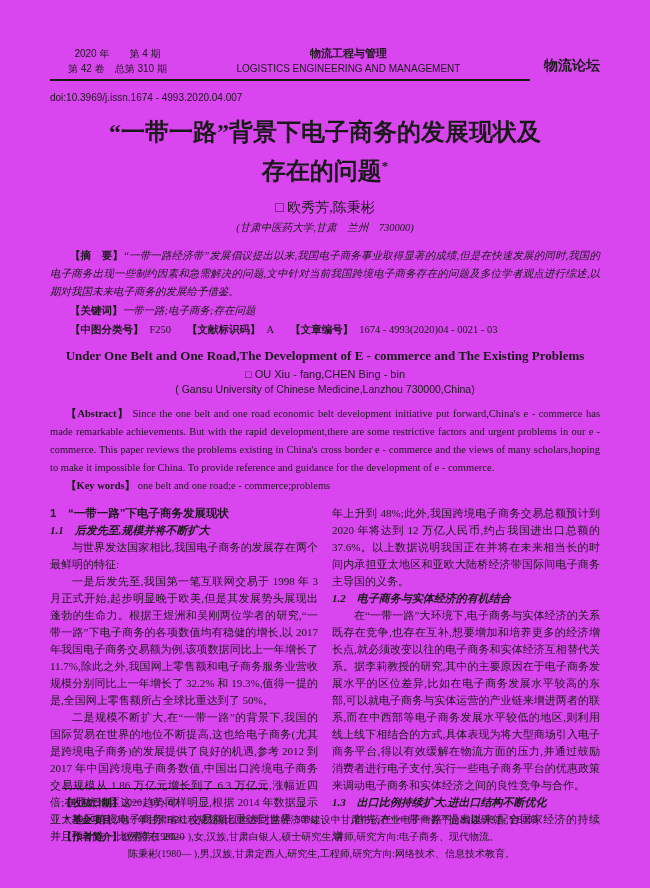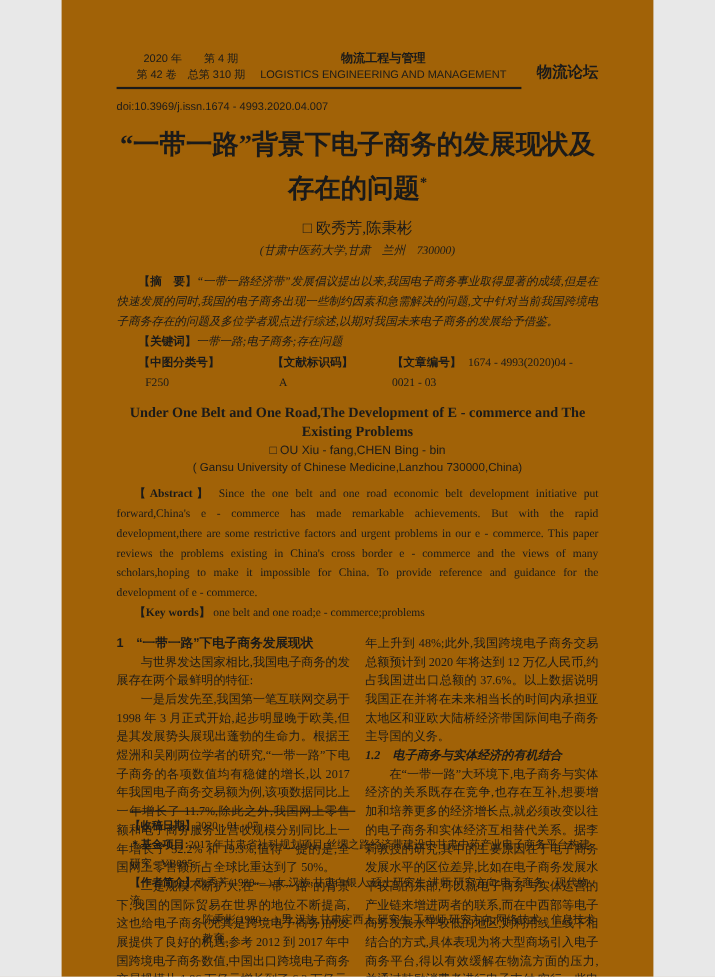--- a/index.html
+++ b/index.html
@@ -1,20 +1,20 @@
 <!DOCTYPE html>
 <html><head>
 <meta charset="utf-8">
 <style>
   html,body{margin:0;padding:0;background:#e8e8e8;}
   .page{
     position:relative;
-    width:538px;height:888px;
+    width:650px;height:888px;
     margin:0 auto;
-    background:#a16207;
+    background:#d946ef;
     color:#1a1a1a;
     font-family:"Liberation Serif","DejaVu Serif",serif;
     overflow:hidden;
     box-sizing:border-box;
     padding:46px 50px 0 50px;
   }
 
   
   .hdr{display:flex;align-items:flex-end;}
   .hdr-main{
@@ -42,21 +42,21 @@
   .title sup{font-size:13px;font-weight:bold;}
   .authors{margin-top:11px;text-align:center;font-size:14px;line-height:18px;}
   .affil{margin-top:4px;text-align:center;font-size:10.5px;line-height:14px;font-style:italic;}
 
   
   .abs-cn{margin-top:11px;font-size:10.5px;line-height:18px;text-align:justify;font-style:italic;}
   .abs-cn .lbl,.kw .lbl{font-style:normal;font-weight:bold;
       font-family:"Liberation Sans","DejaVu Sans",sans-serif;text-align:center;}
   .abs-cn,.kw{text-indent:20px;}
   .kw{margin-top:0;font-size:10.5px;line-height:18px;font-style:italic;}
-  .meta-row{margin-top:0;font-size:10.5px;line-height:18px;padding-left:20px;display:flex;gap:30px;}
+  .meta-row{margin-top:0;font-size:10.5px;line-height:18px;padding-left:20px;display:flex;gap:16px;}
   .meta-row .lbl{font-weight:bold;font-family:"Liberation Sans","DejaVu Sans",sans-serif;}
   .meta-row .val{margin-left:6px;}
 
   
   .en-title{margin-top:8px;text-align:center;font-size:13px;font-weight:bold;line-height:17px;}
   .en-authors{margin-top:3px;text-align:center;font-size:11px;line-height:15px;
       font-family:"Liberation Sans","DejaVu Sans",sans-serif;}
   .en-affil{text-align:center;font-size:10.5px;line-height:15px;
       font-family:"Liberation Sans","DejaVu Sans",sans-serif;}
   .abs-en{margin-top:8px;font-size:10.5px;line-height:18px;text-align:justify;text-indent:16px;}
@@ -120,20 +120,21 @@
   <div class="en-authors">□ OU Xiu - fang,CHEN Bing - bin</div>
   <div class="en-affil">( Gansu University of Chinese Medicine,Lanzhou 730000,China)</div>
 
   <div class="abs-en"><span class="lbl">【Abstract】</span> <span>Since the one belt and one road economic belt development initiative put forward,China's e - commerce has made remarkable achievements. But with the rapid development,there are some restrictive factors and urgent problems in our e - commerce. This paper reviews the problems existing in China's cross border e - commerce and the views of many scholars,hoping to make it impossible for China. To provide reference and guidance for the development of e - commerce.</span></div>
 
   <div class="en-kw"><span class="lbl">【Key words】</span> <span>one belt and one road;e - commerce;problems</span></div>
 
   <div class="body-cols">
     <div class="col">
         <div class="b-h1">1　“一带一路”下电子商务发展现状</div>
+        <div class="b-h2">1.1　后发先至,规模并将不断扩大</div>
         <div class="b-p">与世界发达国家相比,我国电子商务的发展存在两个最鲜明的特征:</div>
         <div class="b-p">一是后发先至,我国第一笔互联网交易于 1998 年 3 月正式开始,起步明显晚于欧美,但是其发展势头展现出蓬勃的生命力。根据王煜洲和吴刚两位学者的研究,“一带一路”下电子商务的各项数值均有稳健的增长,以 2017 年我国电子商务交易额为例,该项数据同比上一年增长了 11.7%,除此之外,我国网上零售额和电子商务服务业营收规模分别同比上一年增长了 32.2% 和 19.3%,值得一提的是,全国网上零售额所占全球比重达到了 50%。</div>
         <div class="b-p">二是规模不断扩大,在“一带一路”的背景下,我国的国际贸易在世界的地位不断提高,这也给电子商务(尤其是跨境电子商务)的发展提供了良好的机遇,参考 2012 到 2017 年中国跨境电子商务数值,中国出口跨境电子商务交易规模从 1.86 万亿元增长到了 6.3 万亿元,涨幅近四倍;在亚太地区这一趋势同样明显,根据 2014 年数据显示亚太地区跨境电子商务 B2C 交易额比重达到世界 30%,并且预计这一比例将在 2020</div>
       </div>
     <div class="col">
         <div class="b-cont">年上升到 48%;此外,我国跨境电子商务交易总额预计到 2020 年将达到 12 万亿人民币,约占我国进出口总额的 37.6%。以上数据说明我国正在并将在未来相当长的时间内承担亚太地区和亚欧大陆桥经济带国际间电子商务主导国的义务。</div>
         <div class="b-h2">1.2　电子商务与实体经济的有机结合</div>
         <div class="b-p">在“一带一路”大环境下,电子商务与实体经济的关系既存在竞争,也存在互补,想要增加和培养更多的经济增长点,就必须改变以往的电子商务和实体经济互相替代关系。据李莉教授的研究,其中的主要原因在于电子商务发展水平的区位差异,比如在电子商务发展水平较高的东部,可以就电子商务与实体运营的产业链来增进两者的联系,而在中西部等电子商务发展水平较低的地区,则利用线上线下相结合的方式,具体表现为将大型商场引入电子商务平台,得以有效缓解在物流方面的压力,并通过鼓励消费者进行电子支付,实行一些电子商务平台的优惠政策来调动电子商务和实体经济之间的良性竞争与合作。</div>
         <div class="b-h2">1.3　出口比例持续扩大,进出口结构不断优化</div>
         <div class="b-p">首先,在“一带一路”提出以来,配合国家经济的持续增</div>

